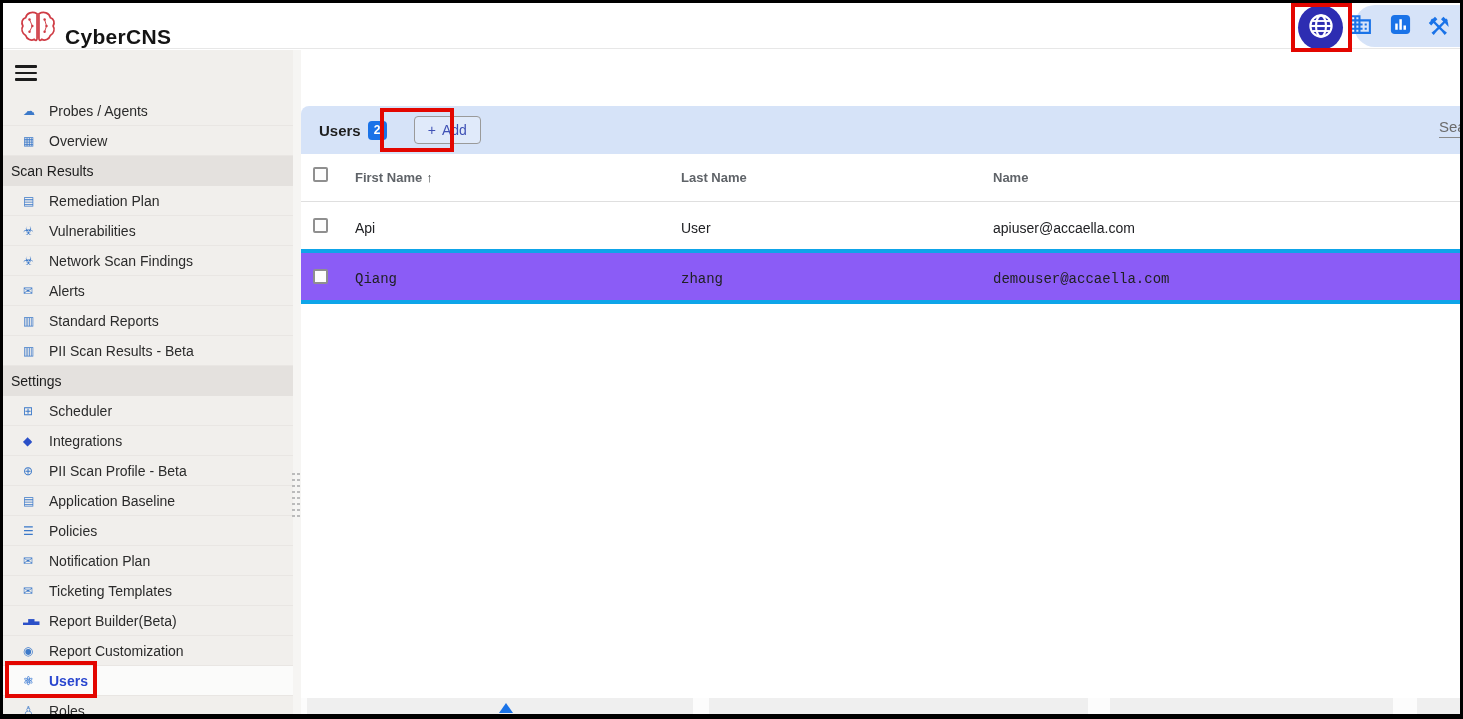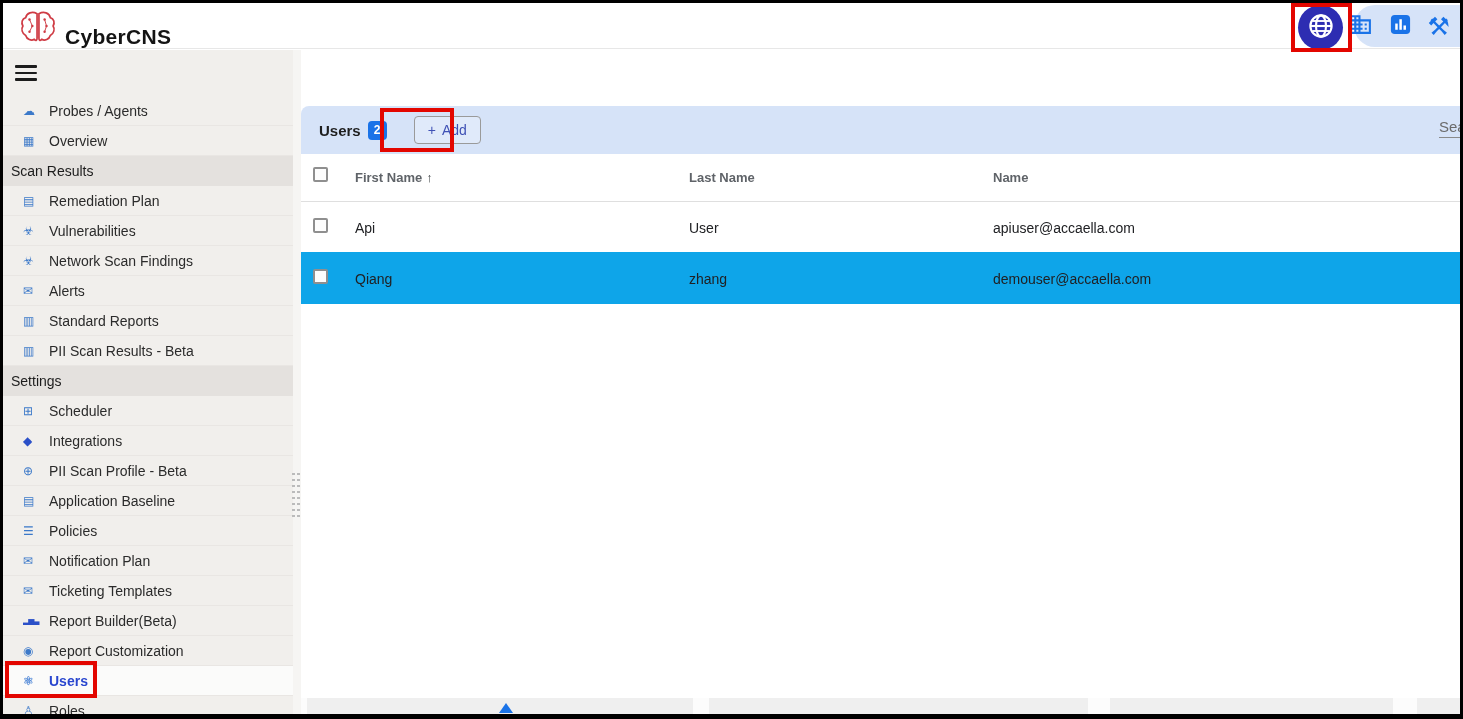--- a/index.html
+++ b/index.html
@@ -55,24 +55,24 @@
   .search-wrap { position:absolute; right:-82px; top:10px; width:103px; }
   .search-input { width:100%; background:transparent; border:none; border-bottom:1px solid #8a8a8a;
                   font-size:15px; color:#444; padding:2px 0; outline:none; font-family:"Liberation Sans",sans-serif; }
   .search-input::placeholder { color:#6b6b6b; opacity:1; }
 
   .thead { position:absolute; left:0; right:0; top:104px; height:48px; border-bottom:1px solid #dfdfdf; }
   .th { position:absolute; top:16px; font-size:13px; font-weight:700; color:#5f6368; cursor:pointer; }
   .sort-arrow { color:#3c4043; font-size:13px; margin-left:4px; }
   .cb { position:absolute; left:12px; top:13px; width:15px; height:15px; border:2px solid #8f8f8f;
         border-radius:2px; background:#fdfdfd; cursor:pointer; }
-  .row { position:absolute; left:0; right:0; height:51px; border-bottom:1px solid #0ea5e9; }
+  .row { position:absolute; left:0; right:0; height:51px; border-bottom:4px solid #0ea5e9; }
   .row .cb { top:16px; }
   .cell { position:absolute; top:18px; font-size:14px; color:#202124; }
-  .c1 { left:54px; } .c2 { left:388px; } .c3 { left:692px; }
+  .c1 { left:54px; } .c2 { left:380px; } .c3 { left:692px; }
 
   
   .footer { position:absolute; left:0; right:0; bottom:0; height:16px; background:#efefef; }
   .f-gap { position:absolute; top:0; bottom:0; background:#fcfcfc; }
   .f-tri { position:absolute; bottom:1px; left:198px; width:0; height:0;
            border-left:7px solid transparent; border-right:7px solid transparent;
            border-bottom:10px solid #1a73e8; }
 </style>
 </head>
 <body>
@@ -246,21 +246,21 @@
       <span class="th c3">Name</span>
     </div>
 
     <div class="row" style="top:152px; background:#fff;">
       <span class="cb"></span>
       <span class="cell c1">Api</span>
       <span class="cell c2">User</span>
       <span class="cell c3">apiuser@accaella.com</span>
     </div>
 
-    <div class="row" style="top:203px; background:#0ea5e9;">
+    <div class="row" style="top:203px; background:#8b5cf6;font-family:Liberation Mono, monospace;">
       <span class="cb"></span>
       <span class="cell c1">Qiang</span>
       <span class="cell c2">zhang</span>
       <span class="cell c3">demouser@accaella.com</span>
     </div>
 
     <div class="footer">
       <div class="f-gap" style="left:0; width:6px;"></div>
       <div class="f-gap" style="left:392px; width:16px;"></div>
       <div class="f-gap" style="left:787px; width:22px;"></div>

